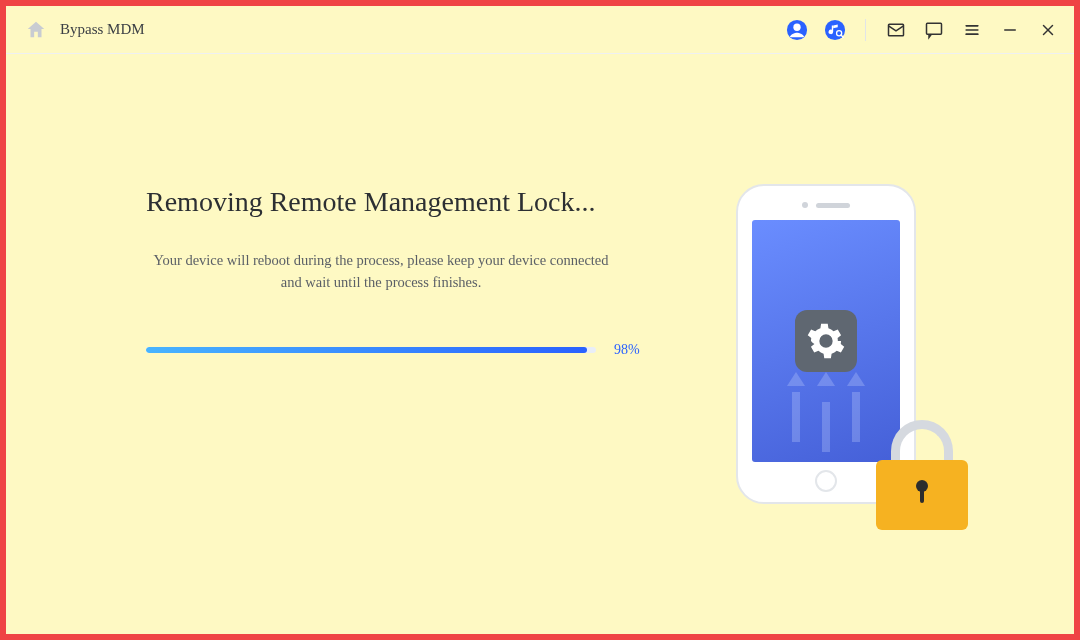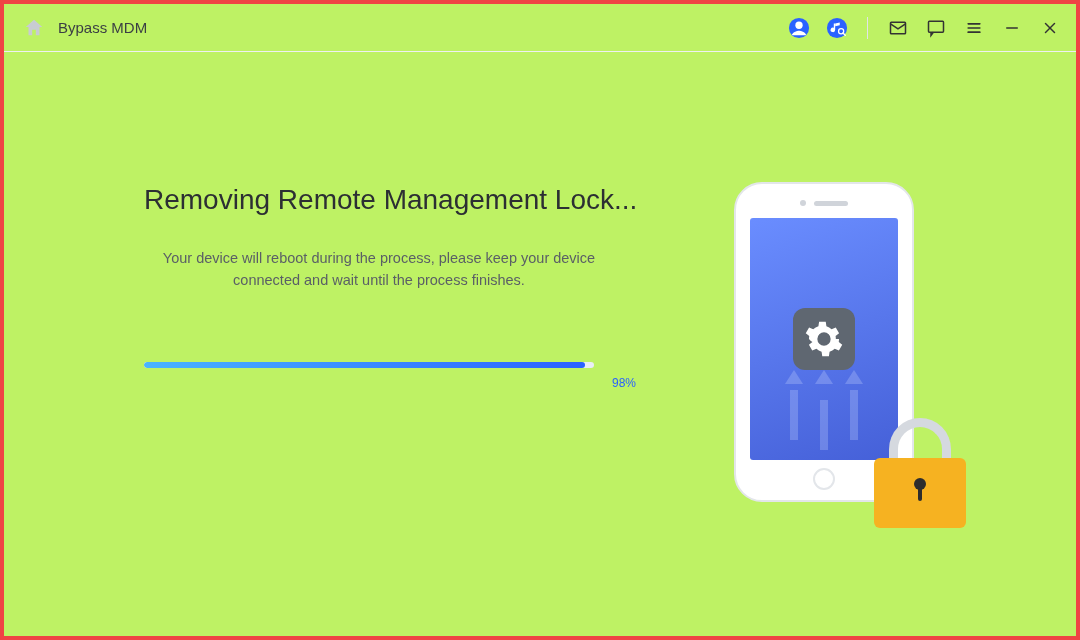--- a/index.html
+++ b/index.html
@@ -6,24 +6,25 @@
   body {
     font-family: "Segoe UI", -apple-system, Arial, sans-serif;
     background: #f5f7fa;
     width: 1080px;
     height: 640px;
     overflow: hidden;
   }
   .window {
     width: 1080px;
     height: 640px;
-    background: #bef264;
-    border: 4px solid #ef4444;
+    background: #fef9c3;
+    border: 6px solid #ef4444;
     display: flex;
     flex-direction: column;
+    font-family: Liberation Serif, serif;
   }
   
   .titlebar {
     height: 48px;
     display: flex;
     align-items: center;
     padding: 0 14px 0 18px;
     border-bottom: 1px solid #eef0f3;
   }
   .titlebar-left {
@@ -96,24 +97,23 @@
     border-radius: 3px;
     overflow: hidden;
     position: relative;
   }
   .progress-fill {
     height: 100%;
     background: linear-gradient(90deg, #48b4ff 0%, #2a62ff 100%);
     border-radius: 3px;
   }
   .progress-label {
-    font-size: 12px;
+    font-size: 14px;
     color: #2a62ff;
     min-width: 40px;
-    margin-top: 36px;
   }
   
   .right-col {
     position: relative;
     width: 240px;
     height: 340px;
   }
   .phone {
     position: absolute;
     left: 10px;

